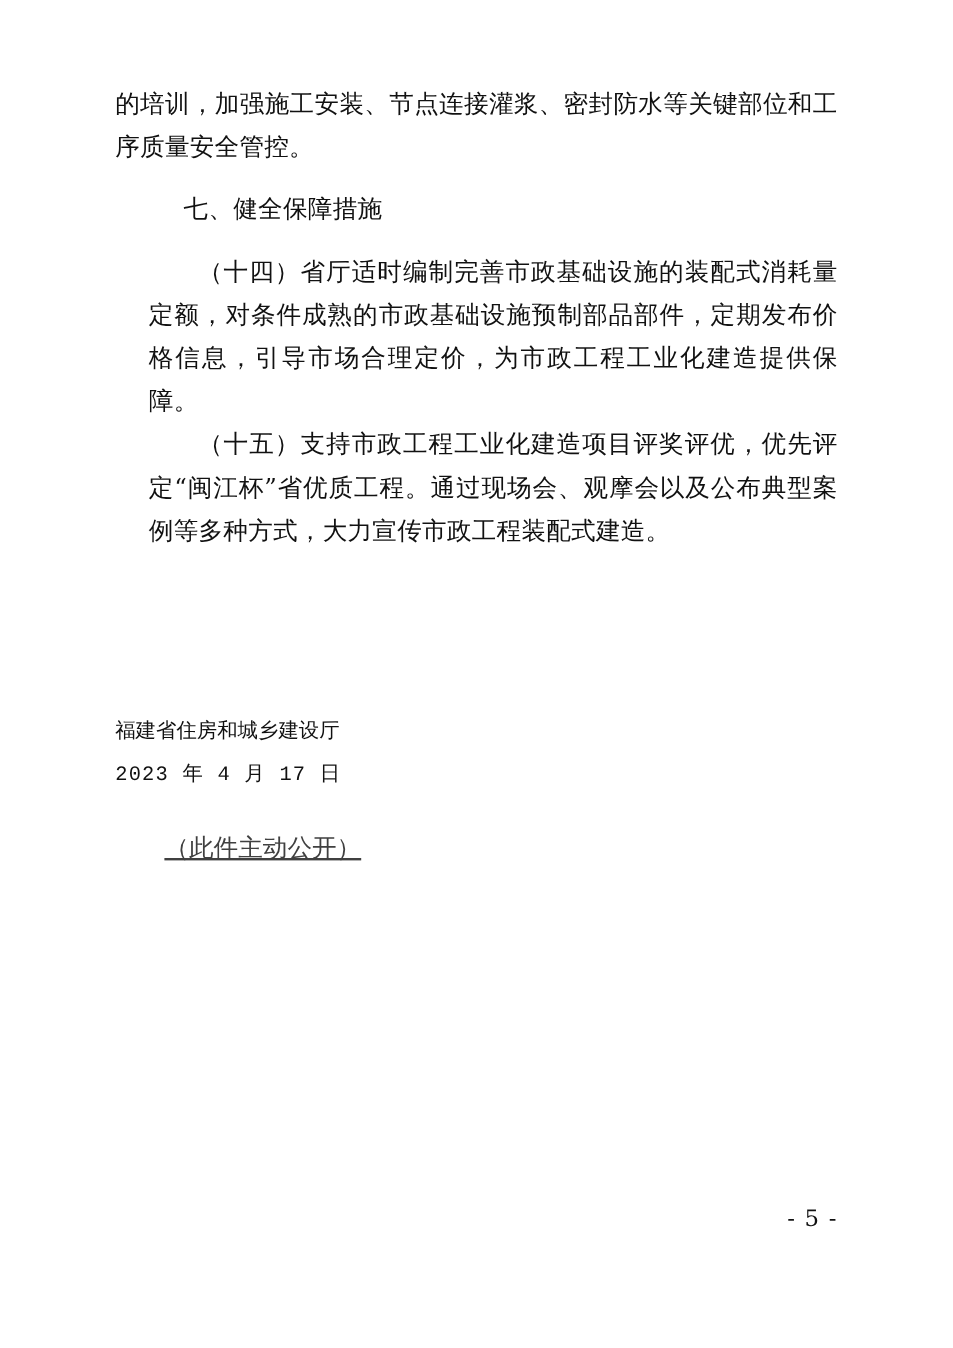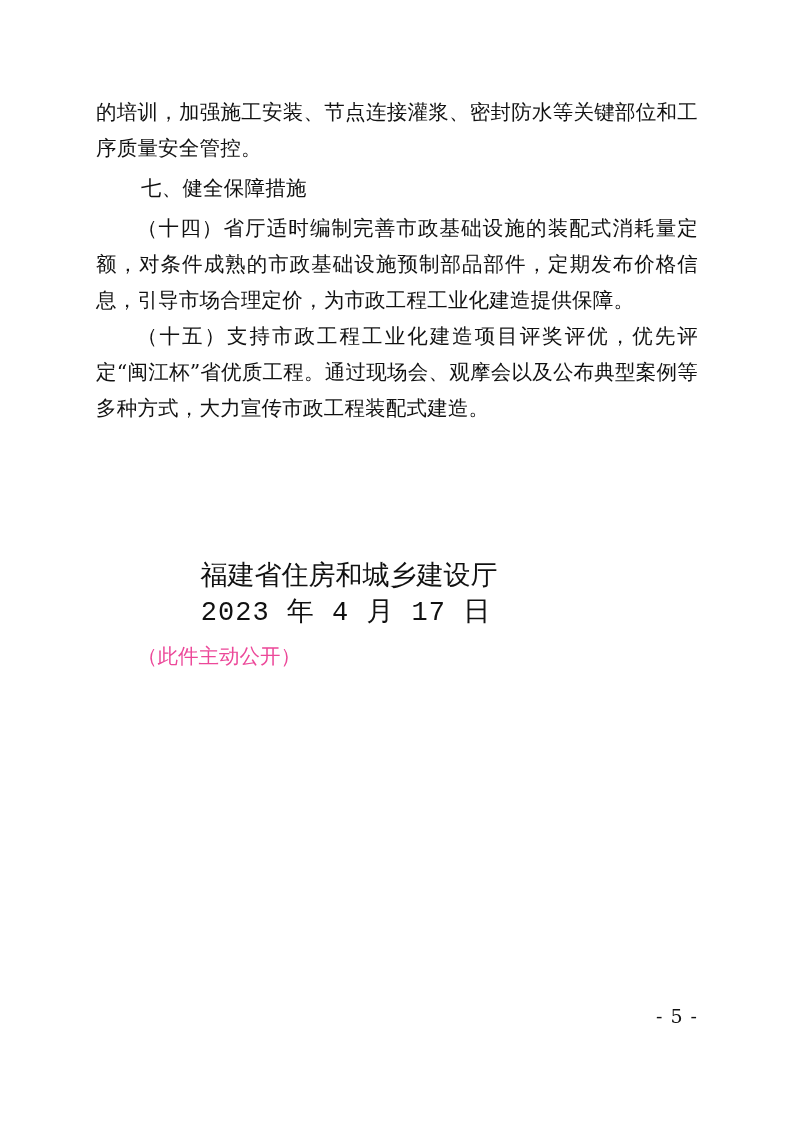--- a/index.html
+++ b/index.html
@@ -15,69 +15,71 @@
     position: relative;
     overflow: hidden;
   }
   .page {
     position: absolute;
     left: 0;
     top: 0;
     width: 794px;
     height: 1123px;
     box-sizing: border-box;
-    padding: 94px 96px 60px 96px;
+    padding: 68px 96px 60px 96px;
   }
   .body-text {
     font-size: 20.5px;
     line-height: 36px;
     letter-spacing: 0.2px;
     text-align: justify;
     text-justify: inter-ideograph;
     color: #111111;
   }
   .para {
     margin: 0 0 0 0;
     text-indent: 0;
   }
   .para.indent {
     text-indent: 2em;
+    margin-left: 28px;
   }
   .heading {
-    margin: 4px;
+    margin: 16px;
     text-indent: 2em;
     font-size: 20.5px;
     line-height: 36px;
     color: #111111;
   }
   .signature-block {
     margin-top: 130px;
-    text-align: center;
+    text-align: left;
     padding-right: 96px;
-    font-size: 27px;
+    font-size: 17px;
     line-height: 38px;
     color: #111111;
   }
   .sig-line {
     display: block;
     white-space: nowrap;
   }
   .sig-date {
     display: block;
     white-space: nowrap;
     padding-right: 6px;
     letter-spacing: 1px;
     font-family: Liberation Mono, monospace;
   }
   .public-note {
-    margin-top: 6px;
+    margin-top: 22px;
     text-indent: 2em;
     font-size: 20.5px;
     line-height: 36px;
-    color: #ec4899;
+    color: #404040;
+    text-decoration: underline;
   }
   .page-number {
     position: absolute;
     right: 96px;
     bottom: 96px;
     font-size: 19px;
     color: #111111;
     letter-spacing: 1px;
   }
 </style>

